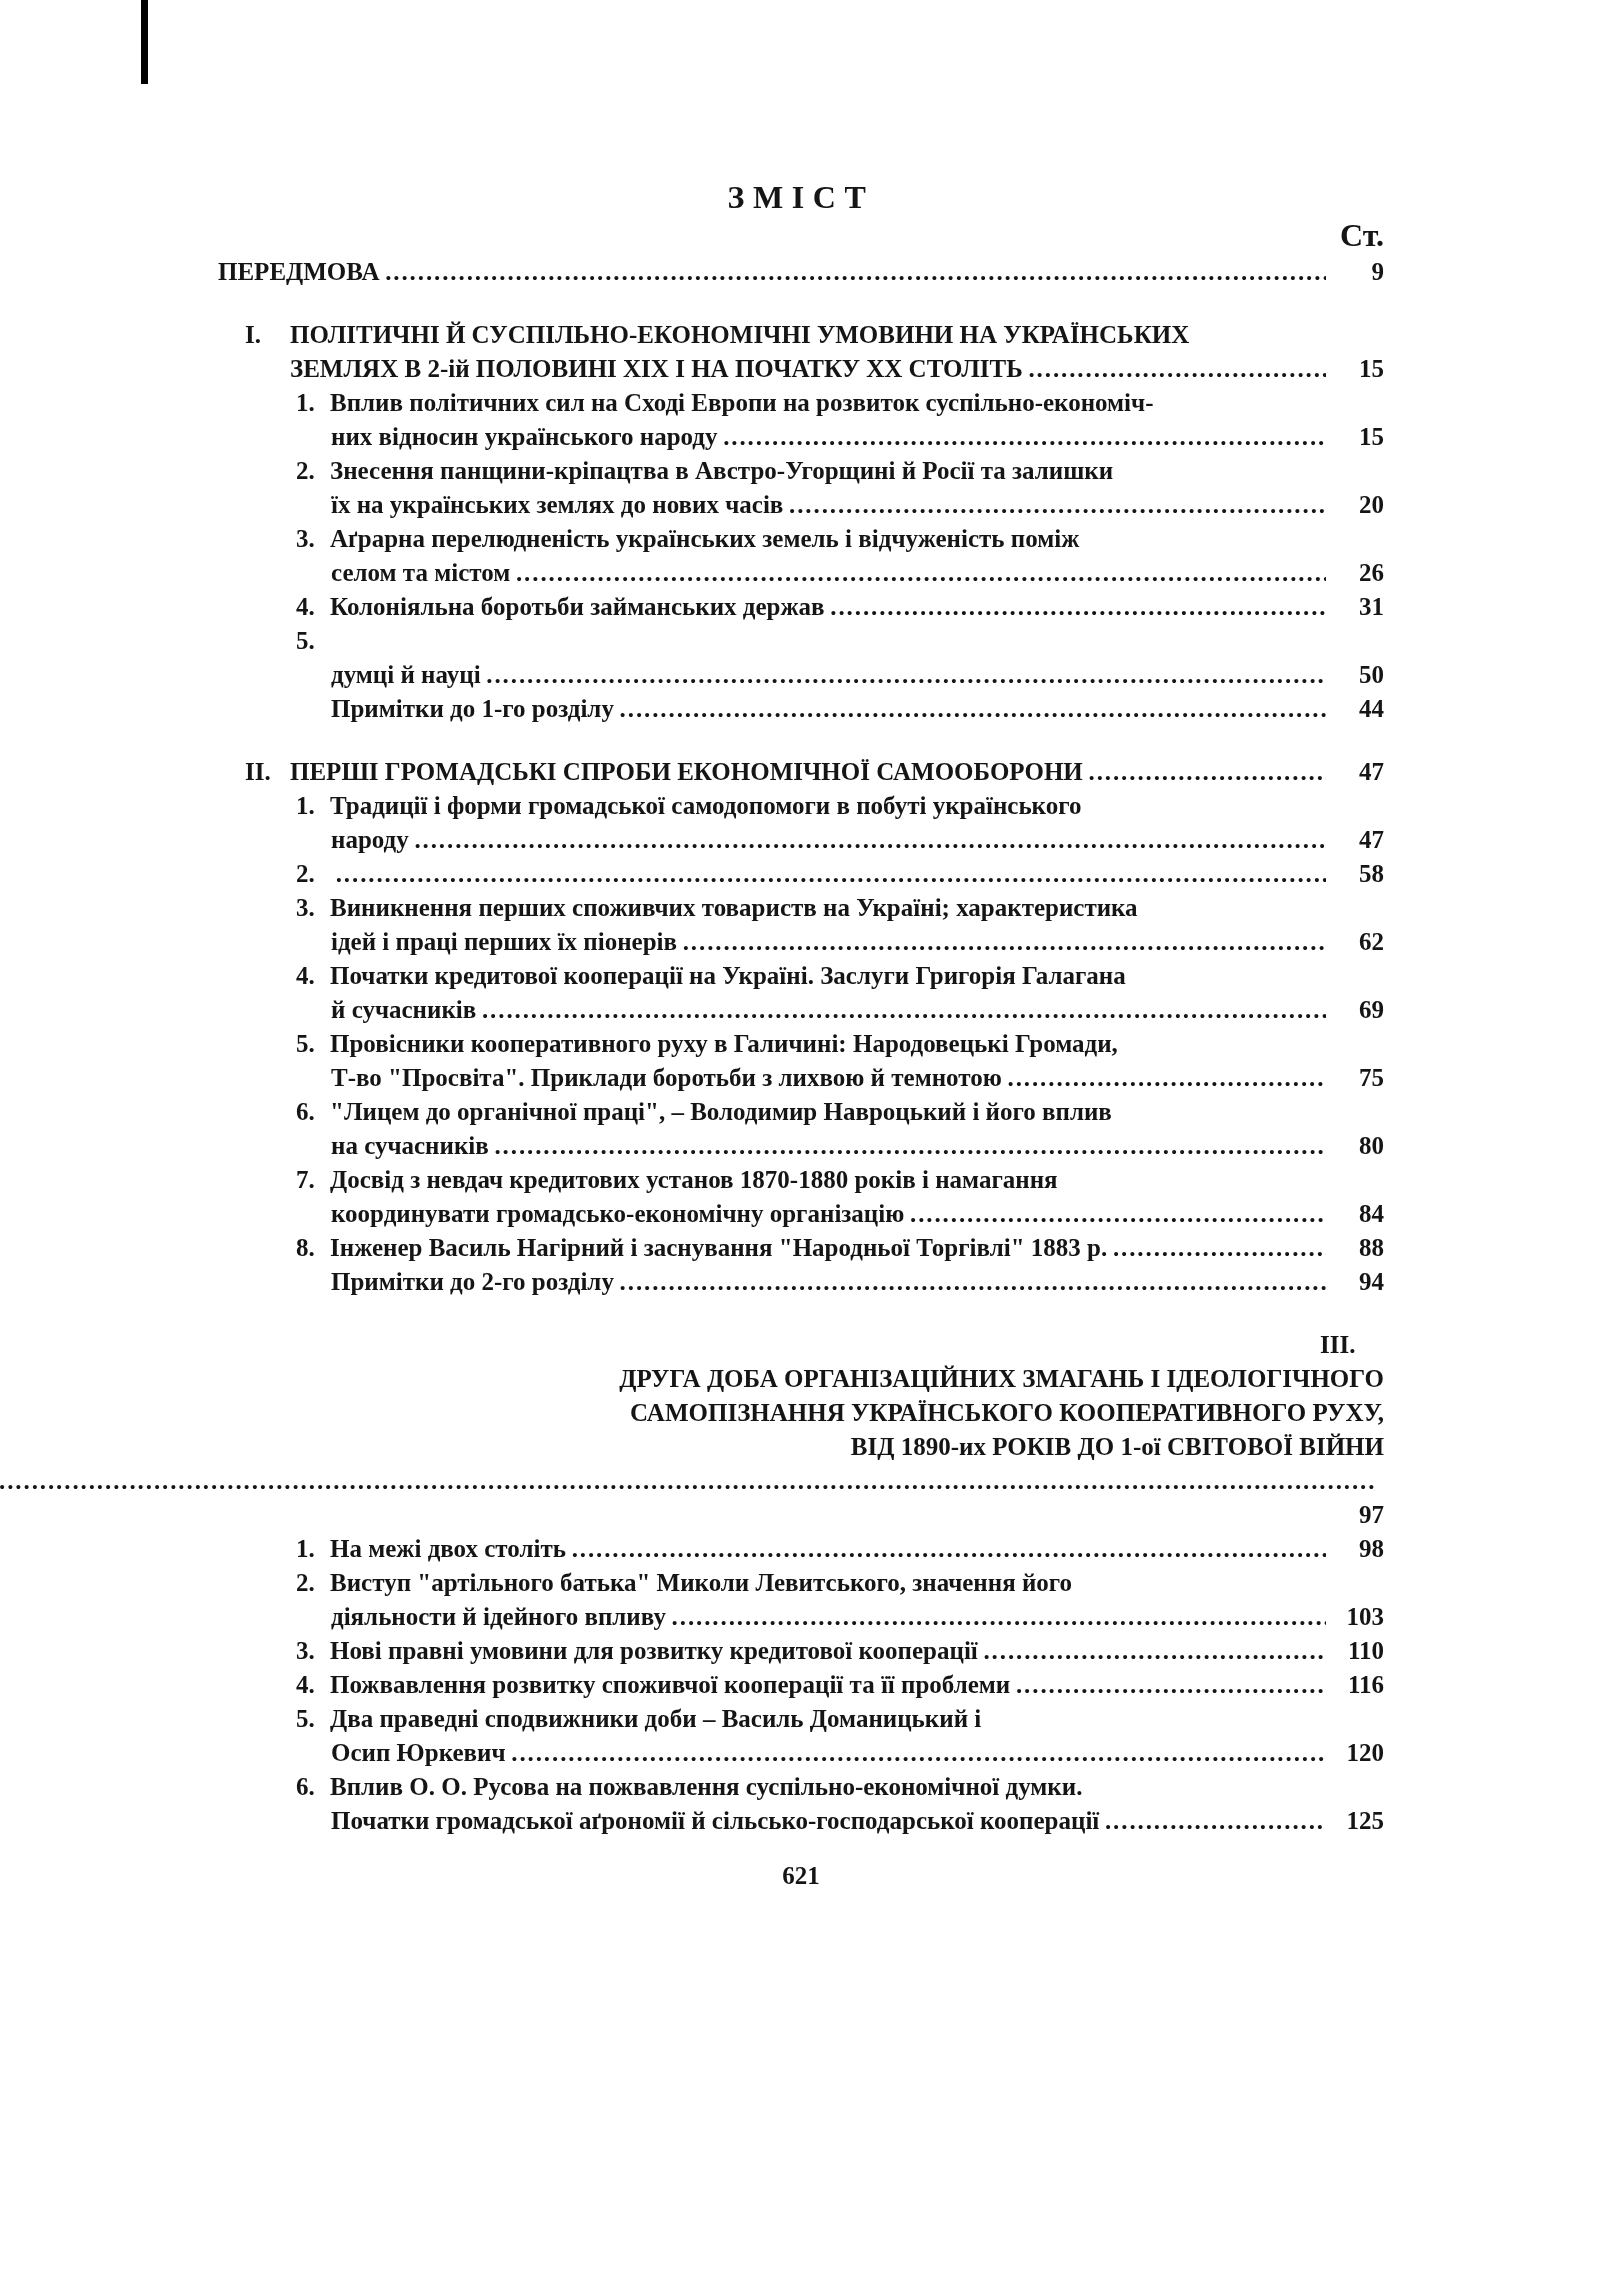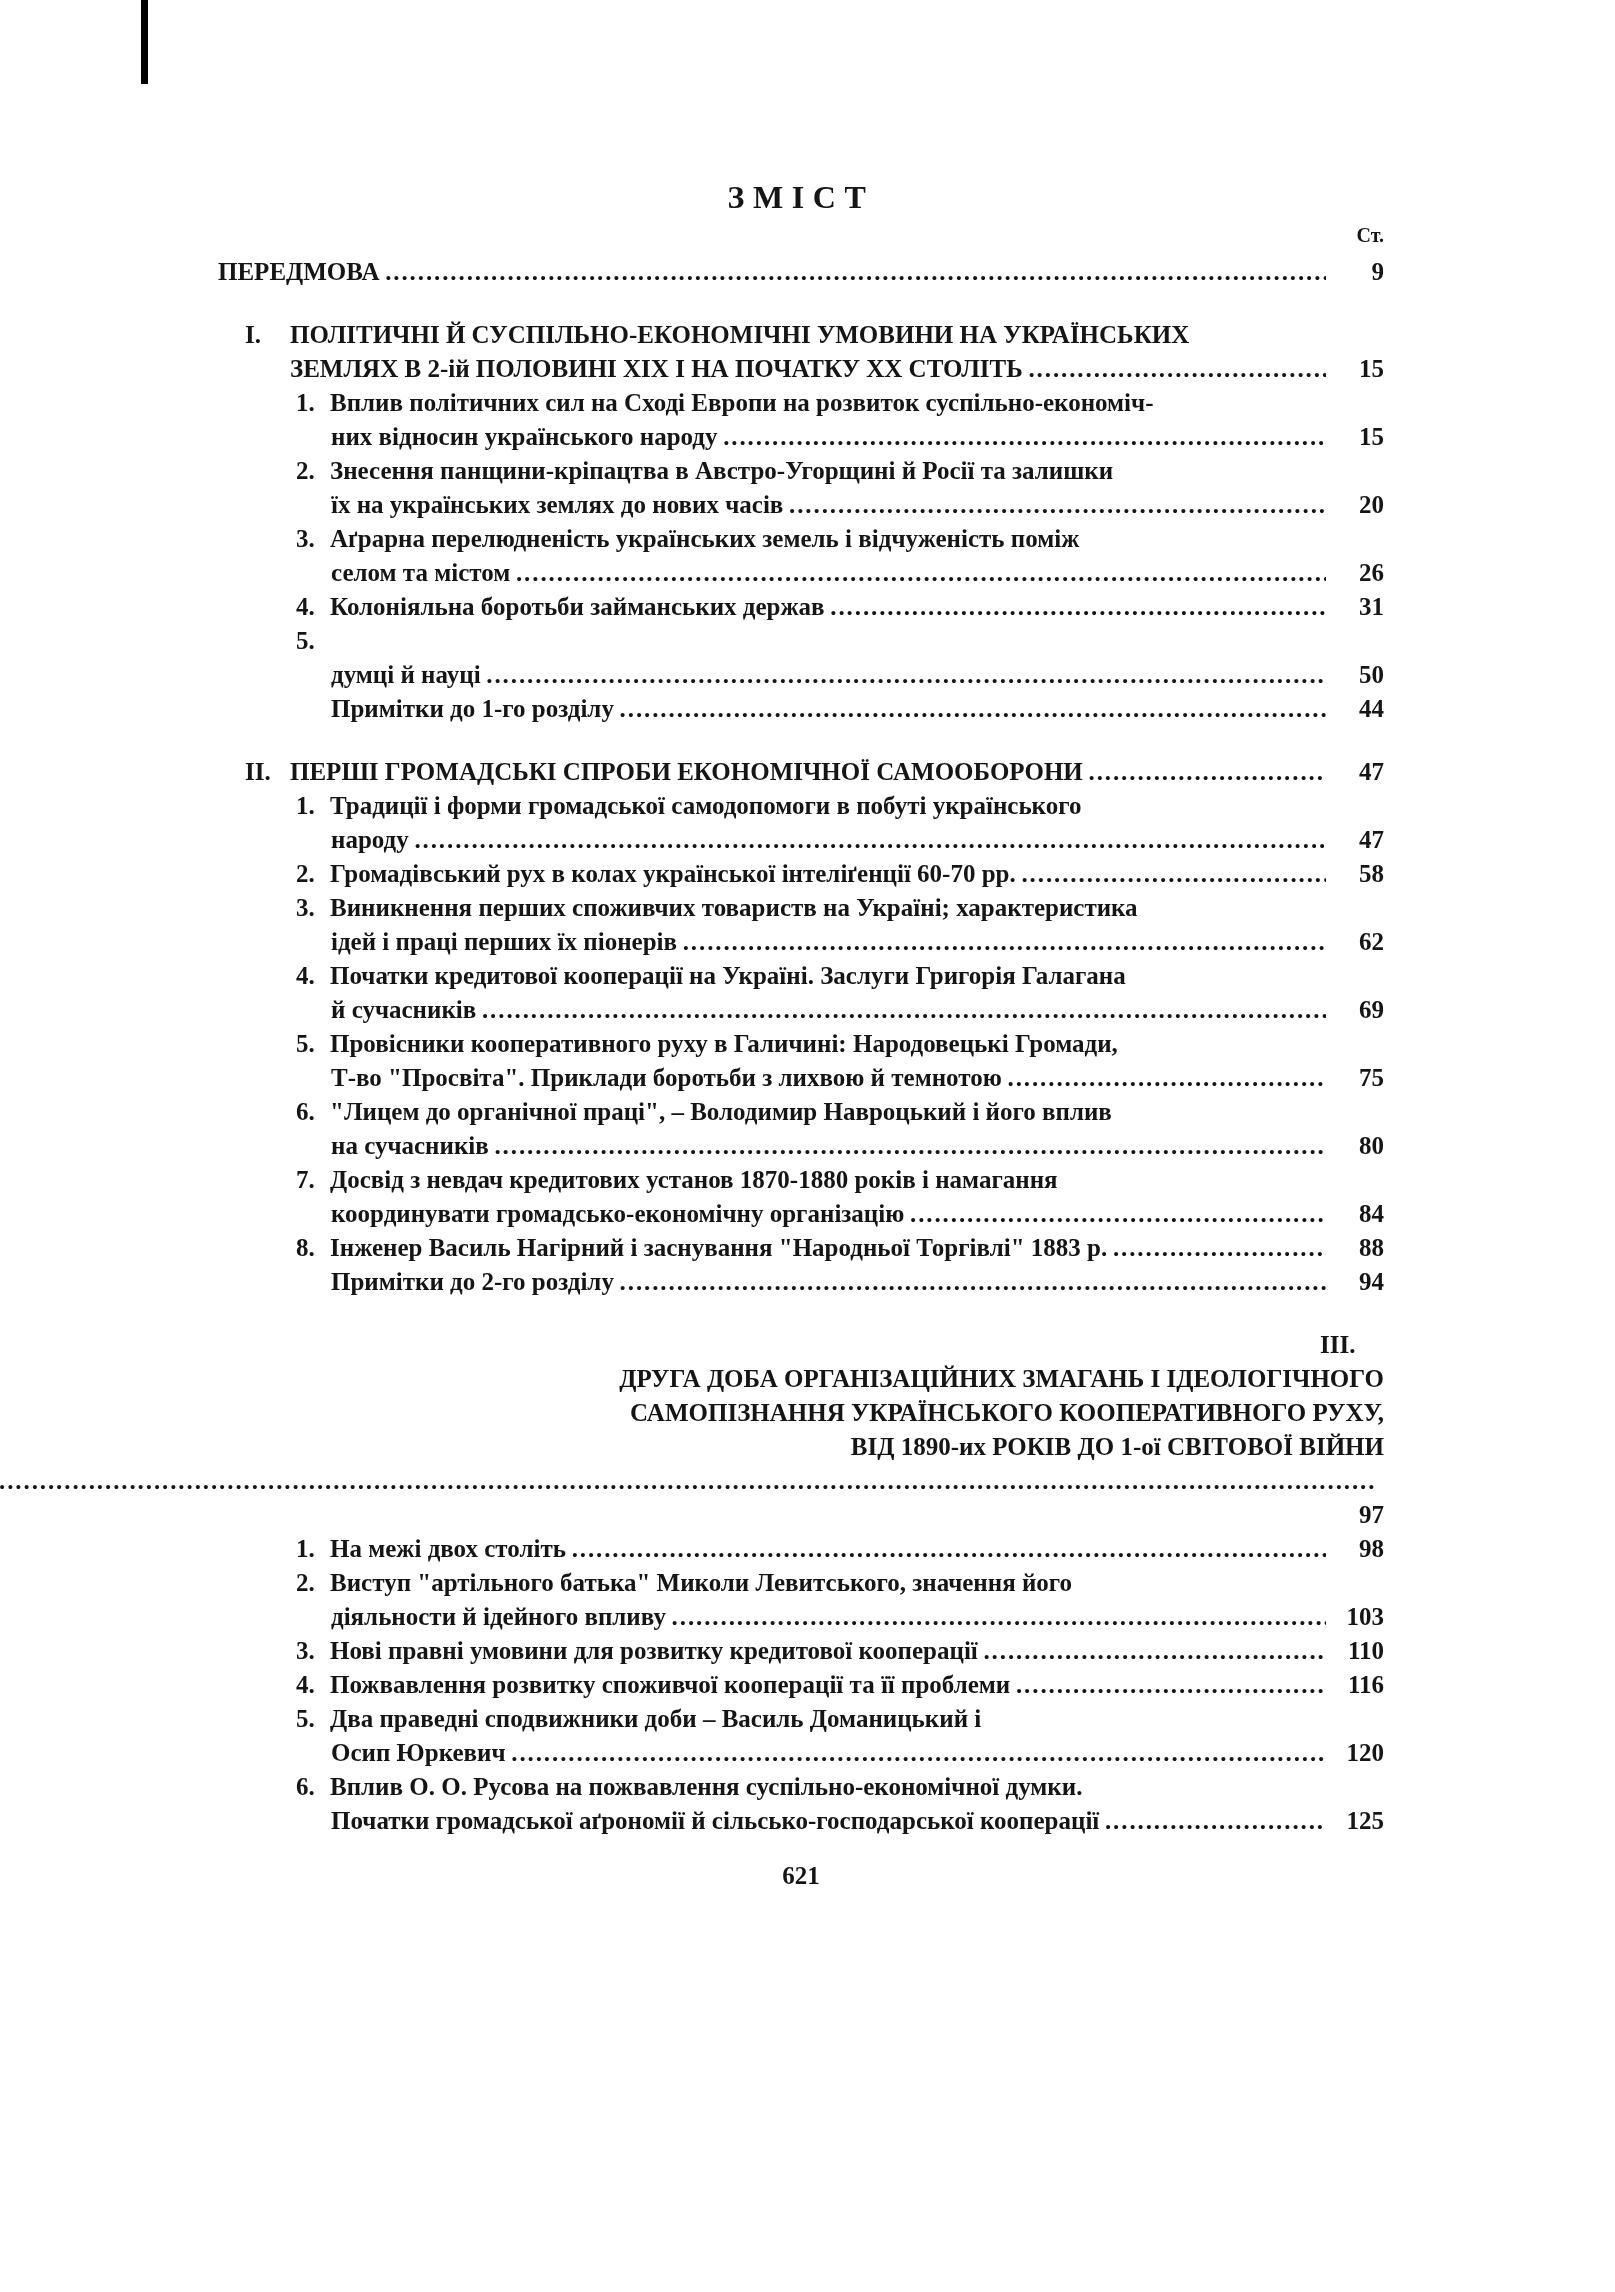--- a/index.html
+++ b/index.html
@@ -41,21 +41,21 @@
   .title {
     margin: 0 0 3.8px 0;
     font-size: 32px;
     line-height: 38px;
     letter-spacing: 8.6px;
     text-align: center;
     font-weight: bold;
   }
   .col-header {
     text-align: right;
-    font-size: 20px;
+    font-size: 32px;
     line-height: 31px;
     margin-bottom: 1.9px;
   }
   .entry { margin: 0; }
   .entry.gap { margin-top: 29px; }
   .entry.preface { margin-top: 3.8px; }
 
   .line {
     display: flex;
     align-items: flex-end;
@@ -199,21 +199,20 @@
           </div>
           <div class="line">
             <span class="txt">народу</span>
             <span class="leader"></span>
             <span class="pg">47</span>
           </div>
         </div>
         <div class="entry item">
           <div class="line first">
             <span class="num">2.</span>
-            <span class="txt">Громадівський рух в колах української інтеліґенції 60-70 рр.</span>
             <span class="leader"></span>
             <span class="pg">58</span>
           </div>
         </div>
         <div class="entry item">
           <div class="line first">
             <span class="num">3.</span>
             <span class="txt">Виникнення перших споживчих товариств на Україні; характеристика</span>
           </div>
           <div class="line">

